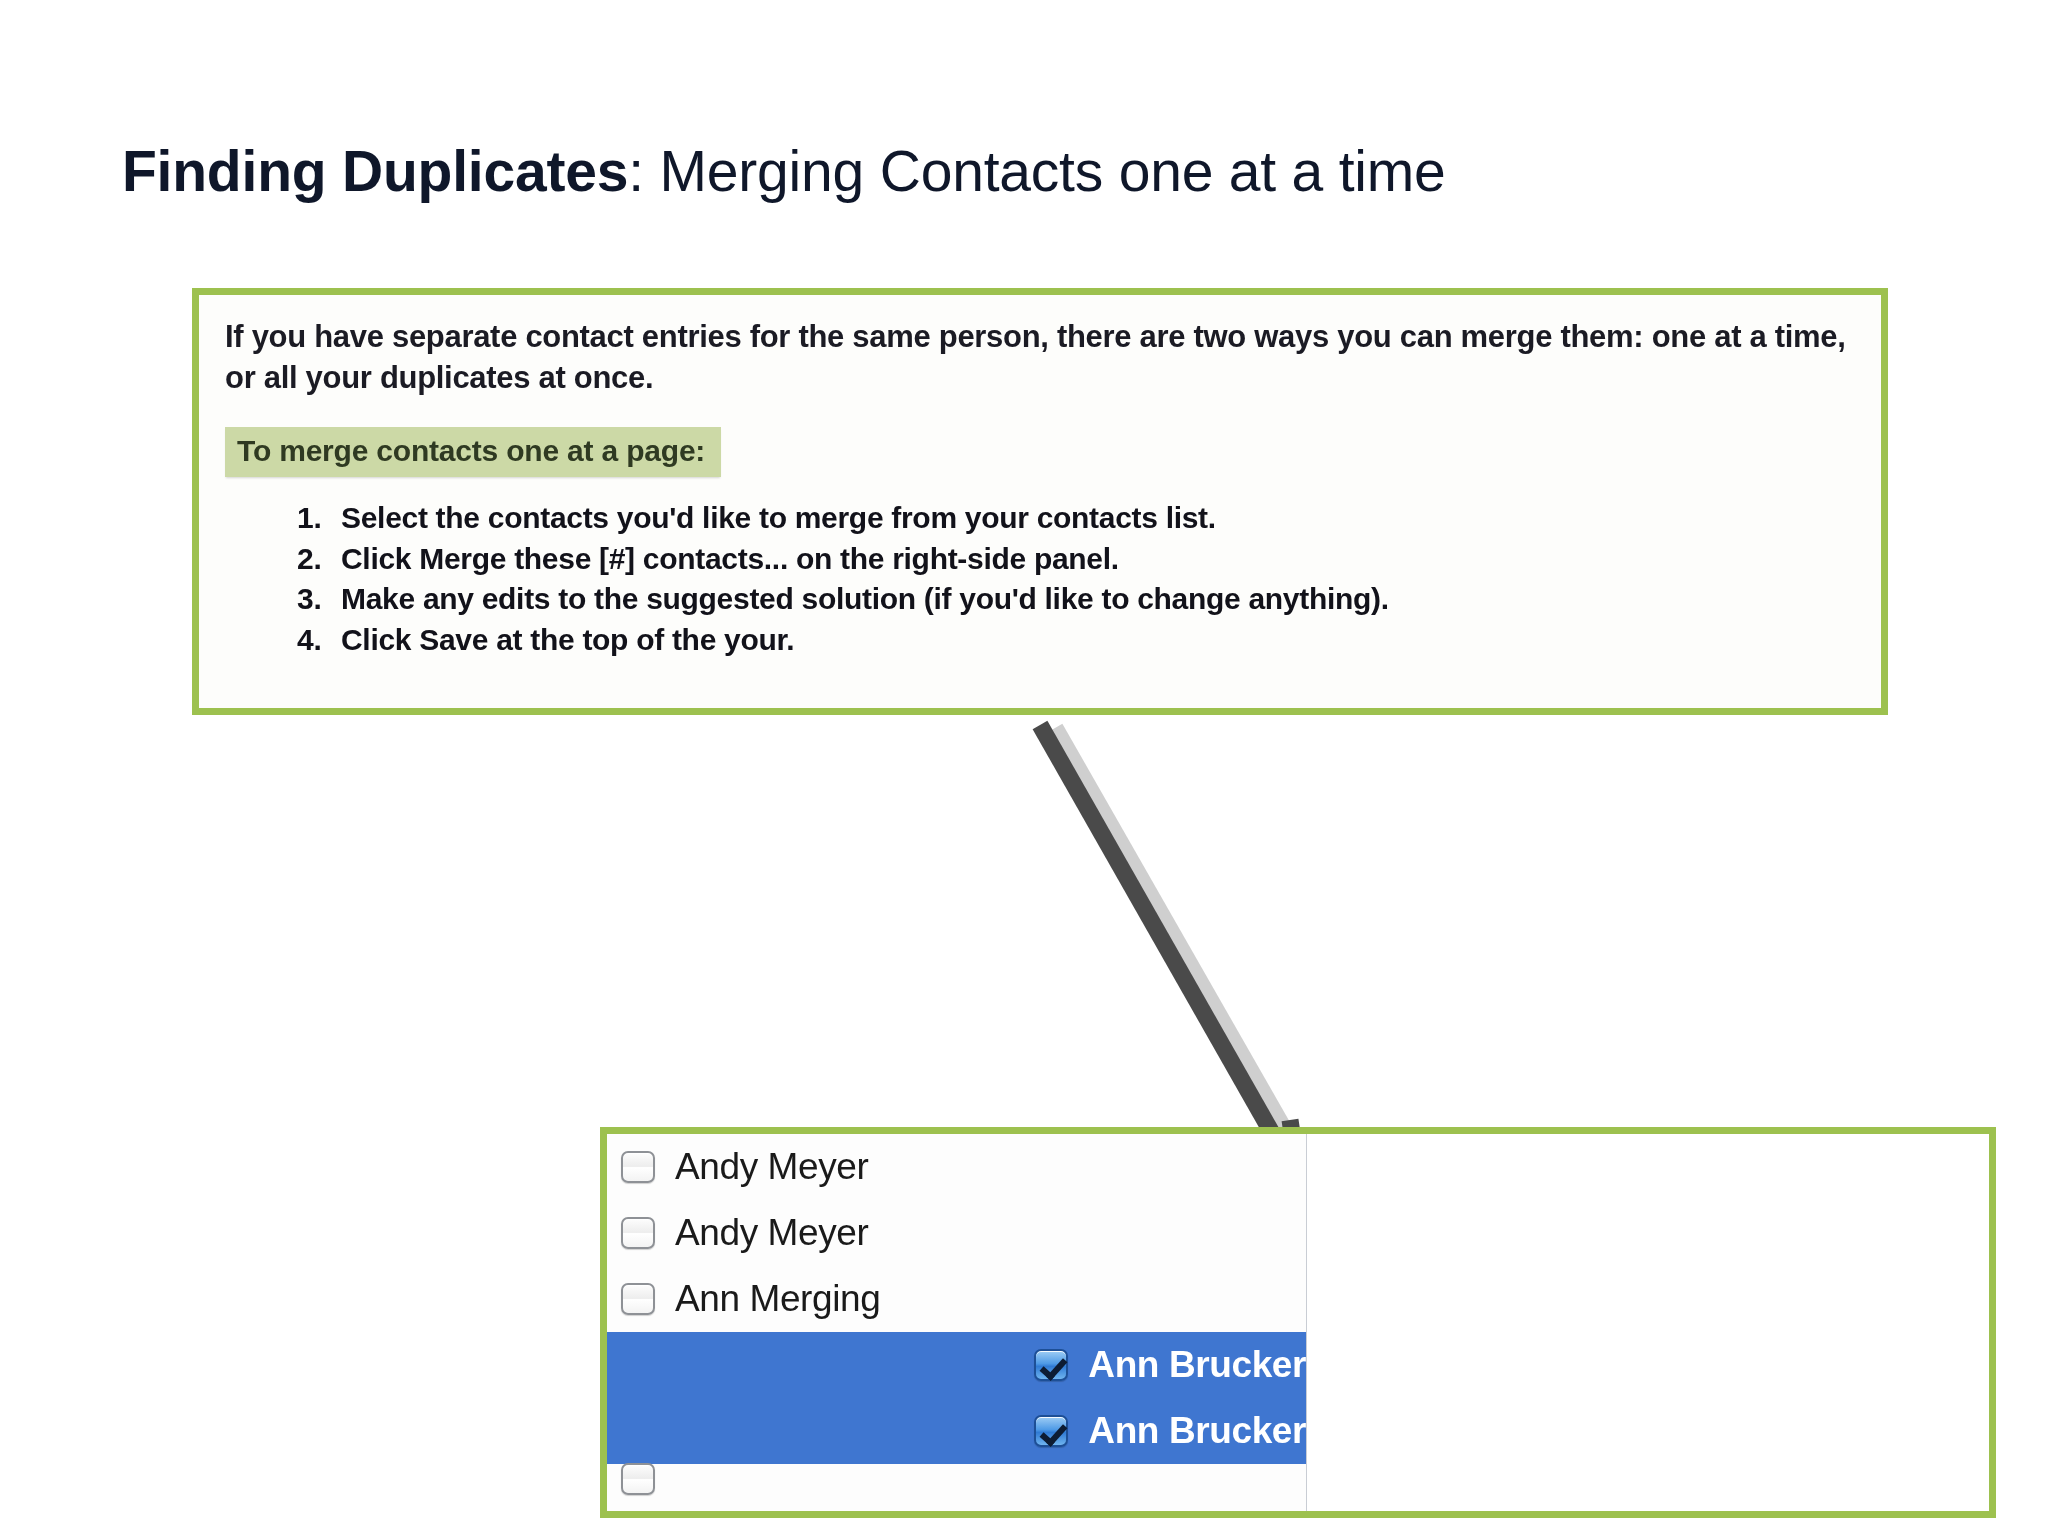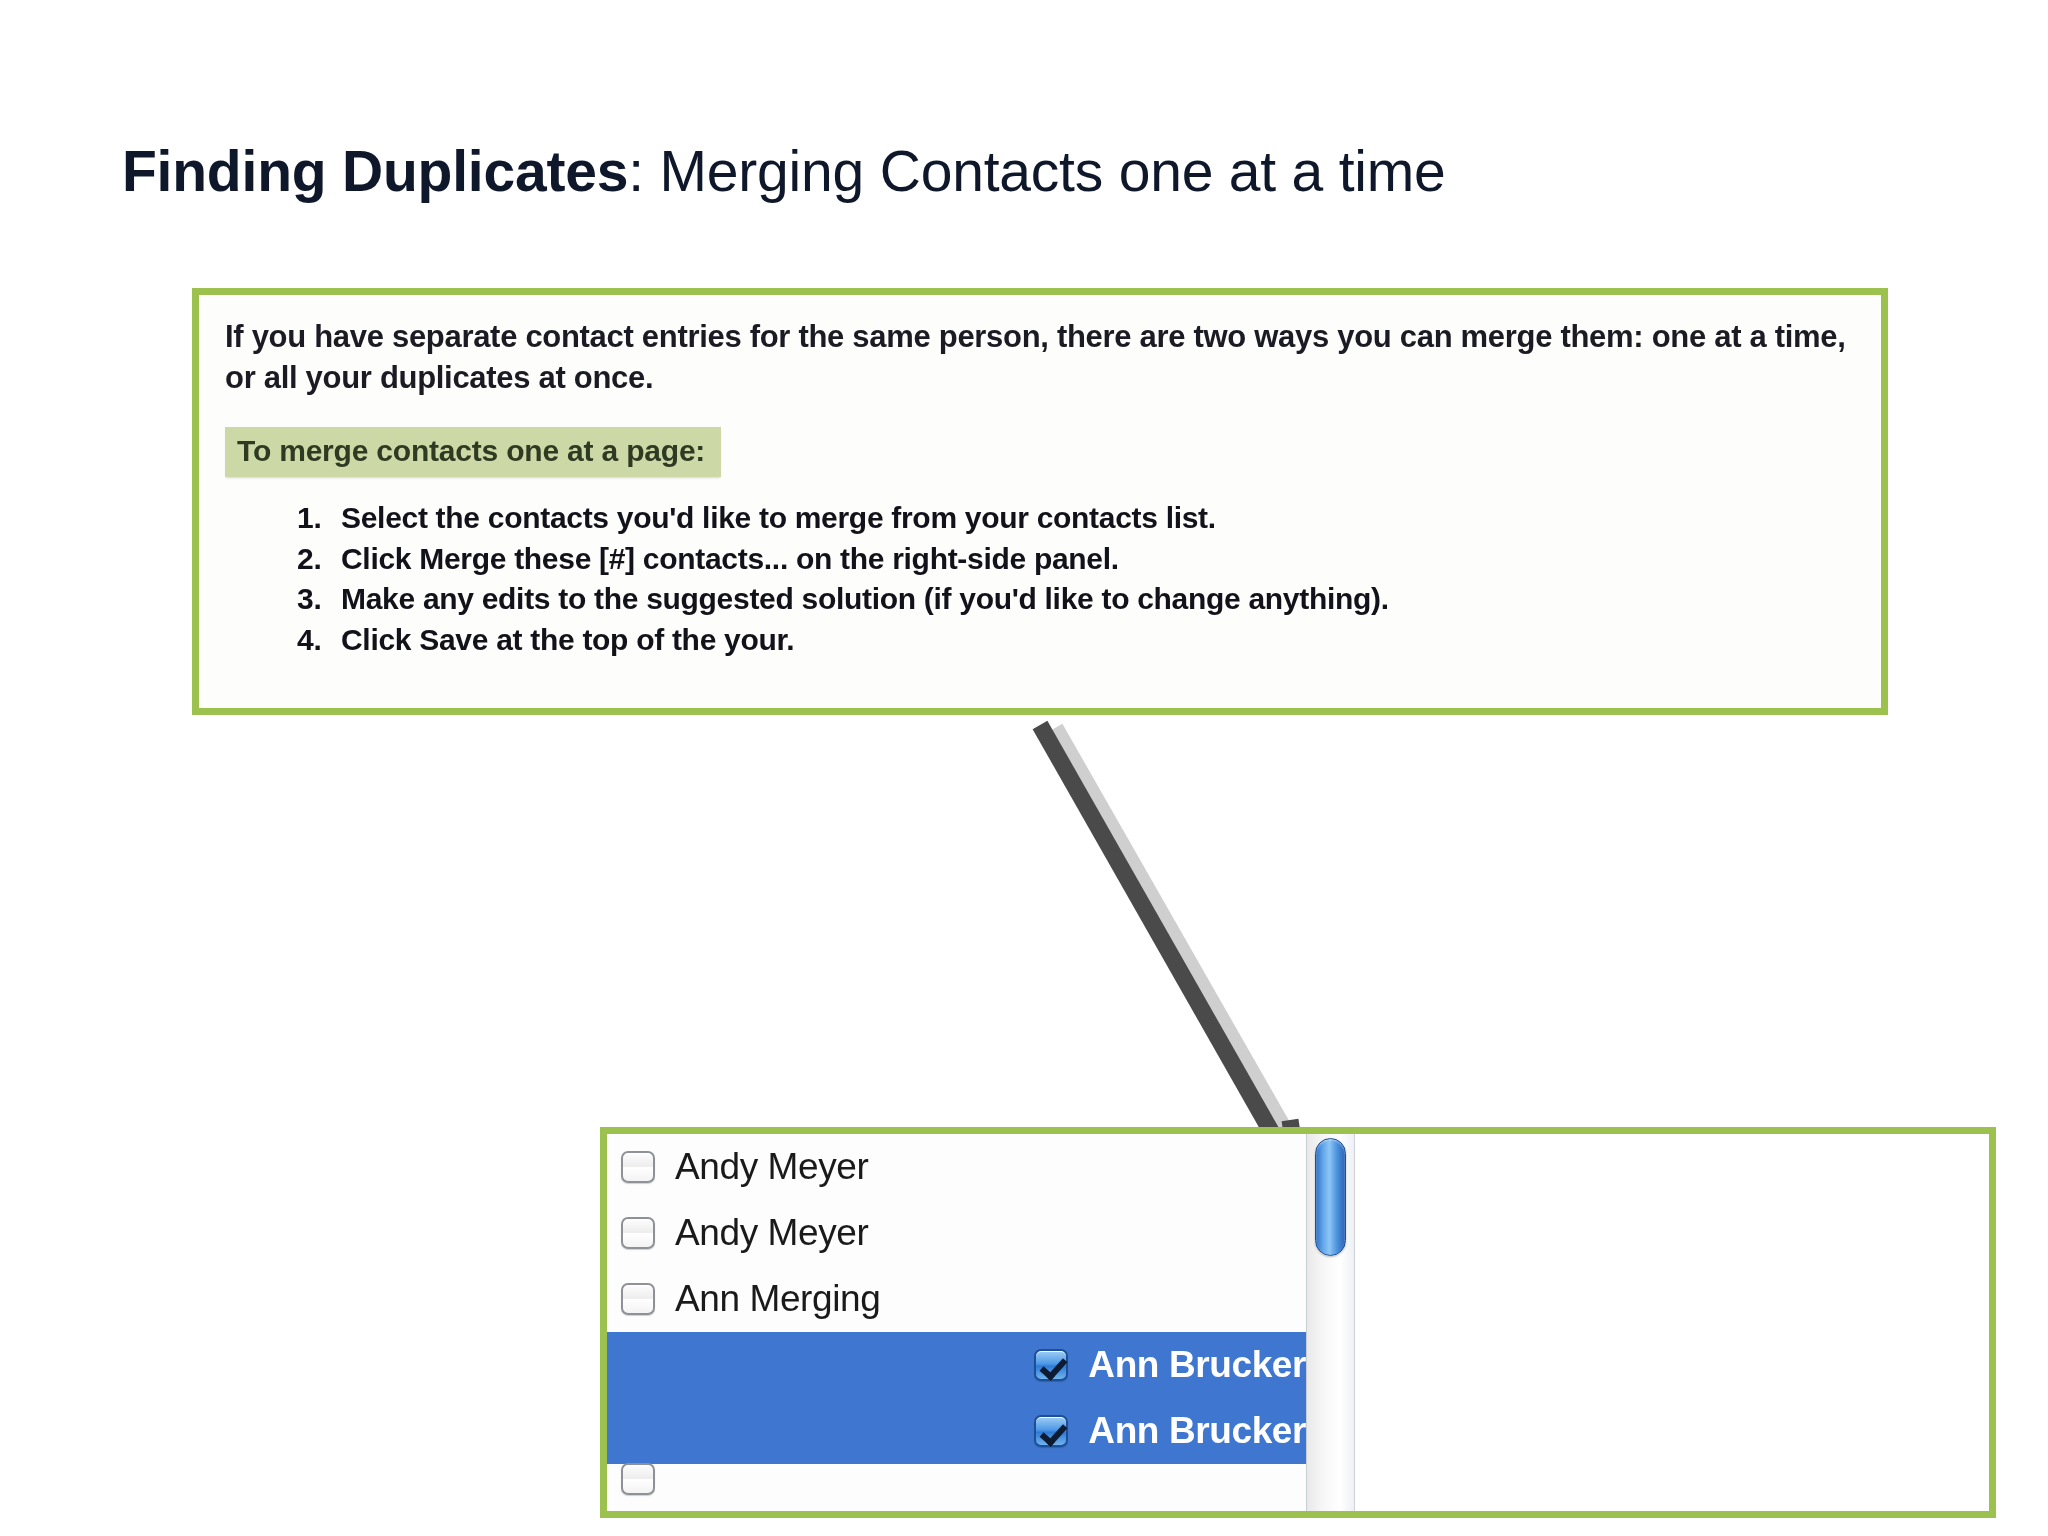--- a/index.html
+++ b/index.html
@@ -114,21 +114,21 @@
     left: 600px;
     top: 1127px;
     width: 1396px;
     height: 391px;
   }
   .contacts-inner {
     position: absolute;
     left: 0; top: 0; right: 0; bottom: 0;
     background: #ffffff;
     display: flex;
-    flex-direction: row;
+    flex-direction: column;
   }
 
   
   .contact-list-col {
     position: relative;
     width: 700px;
     flex: 0 0 700px;
     background: #fdfdfd;
     border-right: 1px solid #c9cdd4;
     box-sizing: border-box;

